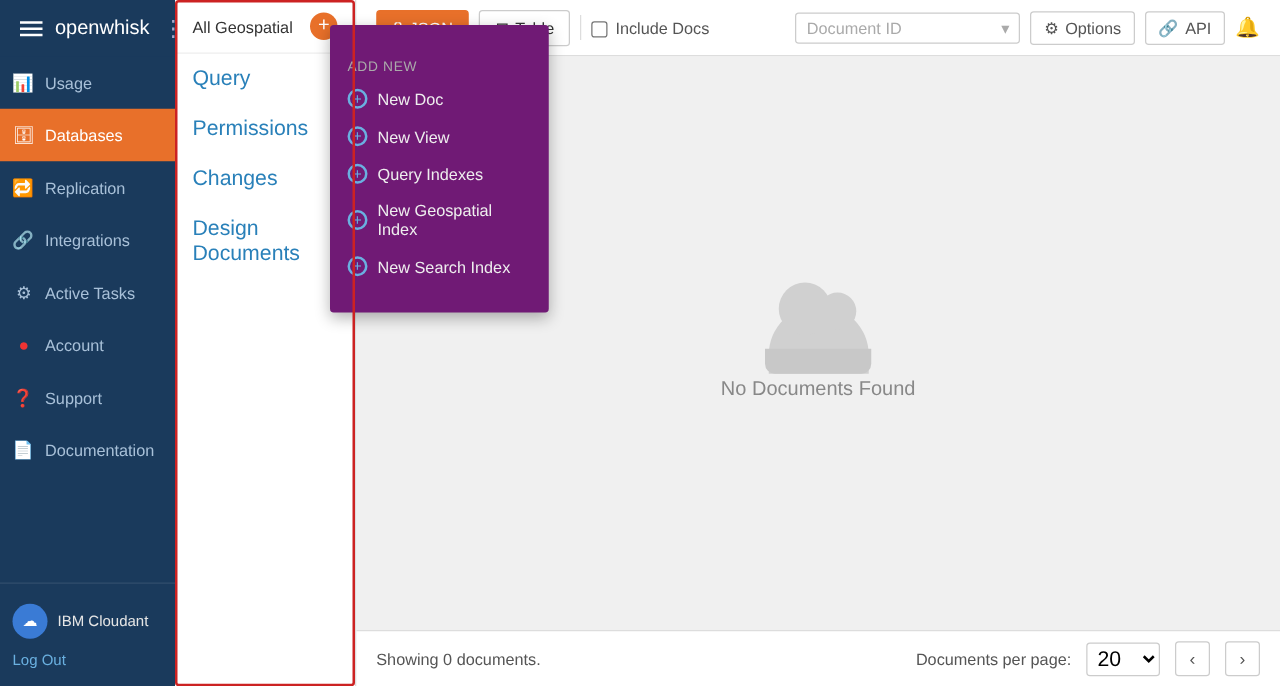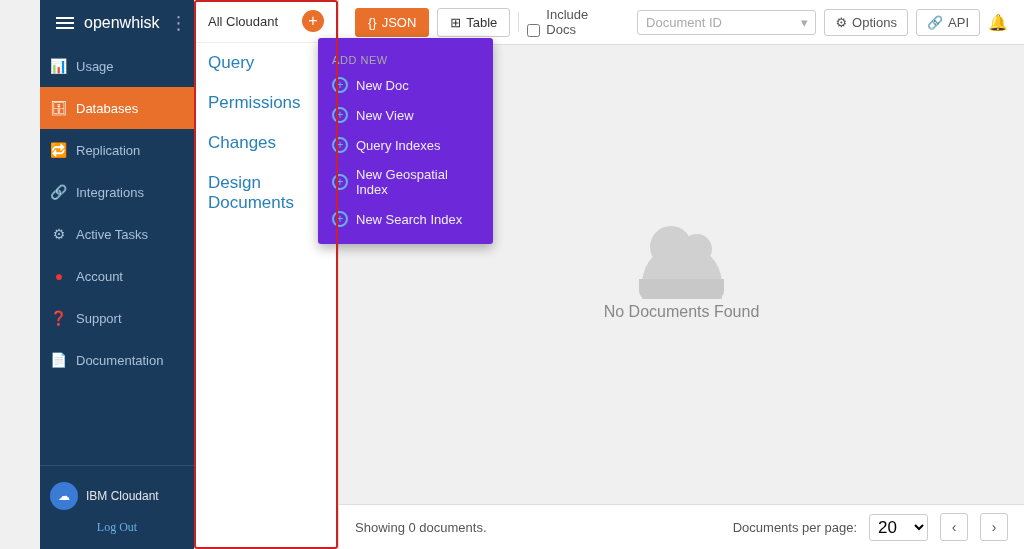--- a/index.html
+++ b/index.html
@@ -1,27 +1,26 @@
 <!DOCTYPE html>
 <html><head>
   <meta charset="utf-8">
   <style>
     * { box-sizing: border-box; margin: 0; padding: 0; }
     body { font-family: 'Helvetica Neue', Arial, sans-serif; font-size: 13px; background: #f0f0f0; display: flex; height: 549px; overflow: hidden; }
 
     
     .sidebar {
-      width: 154px;
+      width: 140px;
       background: #1a3a5c;
       color: #fff;
       display: flex;
       flex-direction: column;
       height: 100%;
       flex-shrink: 0;
-      margin-left: 40px;
     }
     .hamburger-icon { display: flex; flex-direction: column; gap: 3px; cursor: pointer; }
     .hamburger-icon span { width: 18px; height: 2px; background: #fff; display: block; }
 
     .sidebar-nav { flex: 1; overflow-y: auto; }
     .sidebar-item {
       display: flex;
       align-items: center;
       gap: 8px;
       padding: 12px 10px;
@@ -33,21 +32,21 @@
     .sidebar-item.active { background: #e8702a; color: #fff; }
     .sidebar-item .icon { width: 18px; height: 18px; display: flex; align-items: center; justify-content: center; font-size: 14px; flex-shrink: 0; }
 
     .sidebar-footer {
       border-top: 1px solid rgba(255,255,255,0.1);
       padding: 10px;
     }
     .sidebar-brand { display: flex; align-items: center; gap: 8px; padding: 6px 0; }
     .sidebar-brand .brand-icon { width: 28px; height: 28px; background: #3a7bd5; border-radius: 50%; display: flex; align-items: center; justify-content: center; color: #fff; font-size: 12px; }
     .sidebar-brand-text { font-size: 12px; color: #e5e5e5; }
-    .logout-btn { color: #6ab0e0; font-size: 12px; cursor: pointer; padding: 4px 0; text-align: center; font-family: Liberation Serif, serif; }
+    .logout-btn { color: #6ab0e0; font-size: 12px; cursor: pointer; padding: 4px 0; text-align: left; }
 
     
     .sub-panel {
       width: 145px;
       background: #fff;
       border-right: 1px solid #ddd;
       display: flex;
       flex-direction: column;
       height: 100%;
       flex-shrink: 0;
@@ -71,29 +70,29 @@
       width: 22px; height: 22px;
       background: #e8702a;
       border-radius: 50%;
       display: flex; align-items: center; justify-content: center;
       color: #fff; font-size: 16px; cursor: pointer; line-height: 1;
     }
 
     
     .dropdown-menu {
       position: absolute;
-      top: 38px;
+      top: 20px;
       right: -155px;
       width: 175px;
-      background: #6d28d9;
+      background: #701a75;
       color: #fff;
       border-radius: 3px;
       z-index: 100;
       box-shadow: 0 4px 12px rgba(0,0,0,0.3);
-      padding: 10px 0;
+      padding: 22px 0;
     }
     .dropdown-section-label {
       padding: 6px 14px 4px;
       font-size: 11px;
       color: #aaa;
       text-transform: uppercase;
       letter-spacing: 0.05em;
     }
     .dropdown-item {
       display: flex;
@@ -325,21 +324,21 @@
       <span class="sidebar-brand-text">IBM Cloudant</span>
     </div>
     <div class="logout-btn">Log Out</div>
   </div>
 </div>
 
 <div class="sub-panel">
   <div class="highlight-border" style="position:absolute;top:0;left:0;right:0;bottom:0;pointer-events:none;z-index:200;border:2px solid #cc2222;border-radius:3px;"></div>
 
   <div class="sub-panel-header">
-    <span class="sub-panel-header-text">All Cloudant</span>
+    <span class="sub-panel-header-text">All Geospatial</span>
     <div class="add-btn">+</div>
   </div>
 
   <div class="sub-panel-item">
     <span>Query</span>
   </div>
   <div class="sub-panel-item">
     <span>Permissions</span>
   </div>
   <div class="sub-panel-item">

